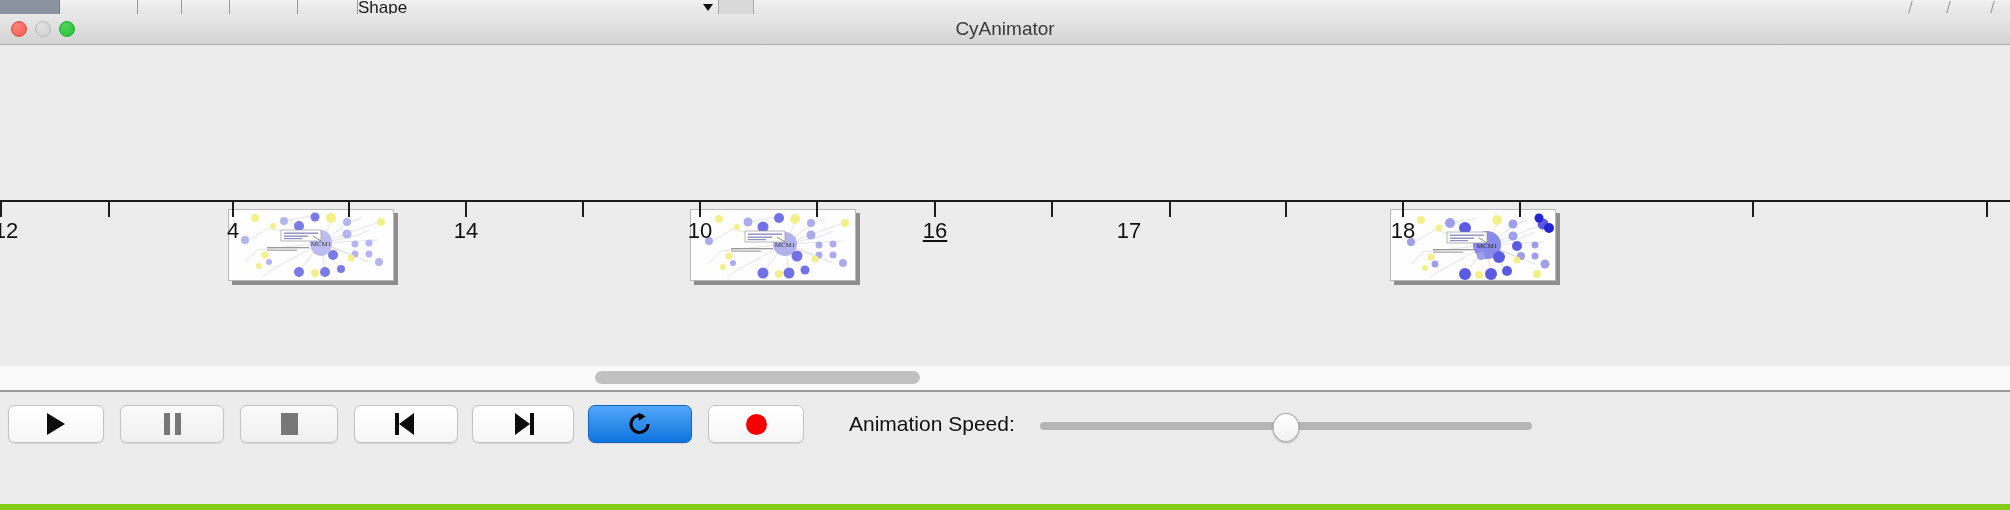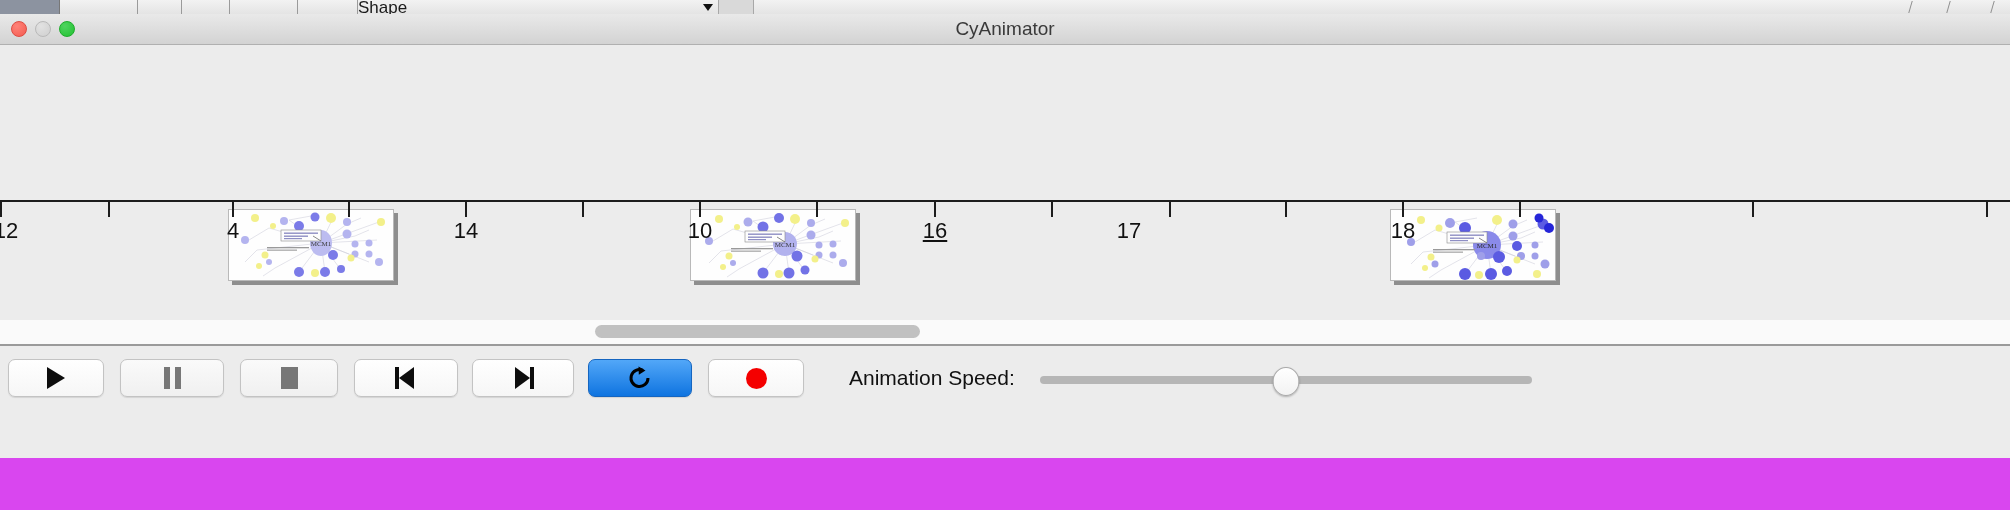--- a/index.html
+++ b/index.html
@@ -62,21 +62,21 @@
     background: #8f8f8f;
     transform: skewX(-16deg);
   }
 
   
   .window {
     position: absolute;
     left: 0; top: 14px;
     width: 2010px;
     height: 496px;
-    background: #d946ef;
+    background: #84cc16;
     box-sizing: border-box;
   }
 
   
   .titlebar {
     position: relative;
     height: 30px;
     background: linear-gradient(#e9e9e9, #d3d3d3);
     border-bottom: 1px solid #b0b0b0;
   }
@@ -141,21 +141,21 @@
     position: absolute;
     background: #121212;
     border-radius: 1px;
   }
   .plus-icon::before { left: 8px; top: 0;  width: 6px; height: 22px; }
   .plus-icon::after  { left: 0;  top: 8px; width: 22px; height: 6px; }
 
   
   .timeline {
     position: relative;
-    height: 275px;
+    height: 321px;
     background: #ececec;
     overflow: hidden;
   }
   .frame {
     position: absolute;
     box-sizing: border-box;
     background: #ffffff;
     border: 1px solid #b9b9b9;
     box-shadow: 4px 4px 0 0 #8e8e8e;
     overflow: hidden;

